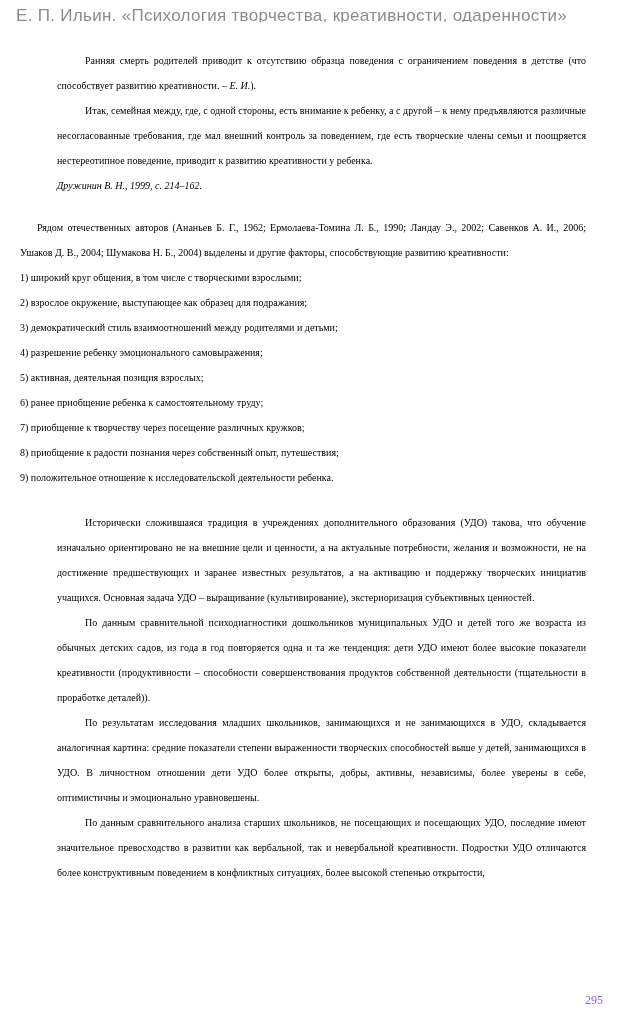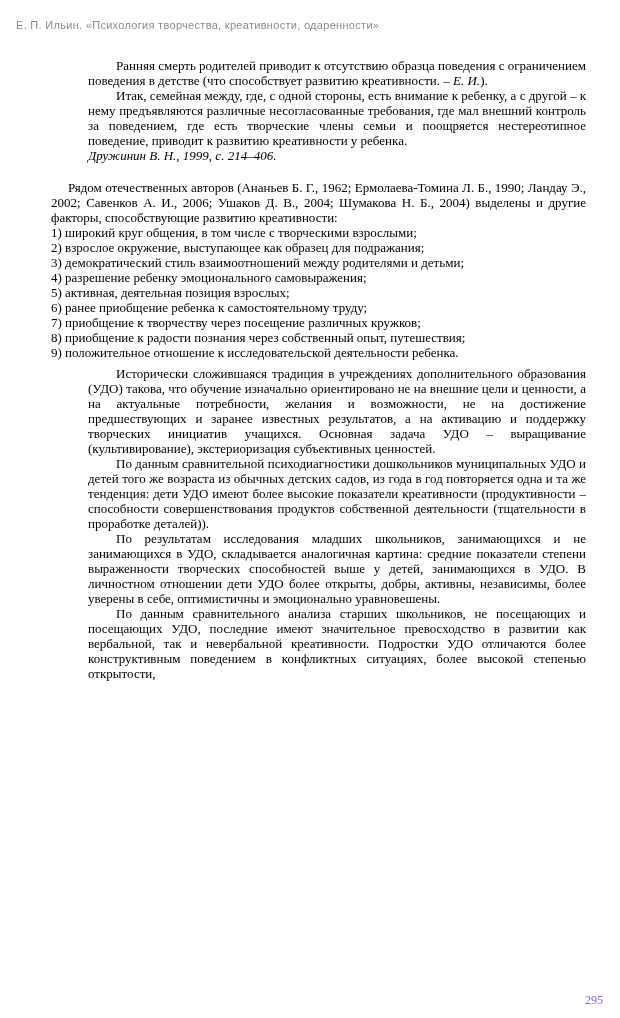--- a/index.html
+++ b/index.html
@@ -8,33 +8,33 @@
     height: 1018px;
     background: #ffffff;
   }
   body {
     position: relative;
     overflow: hidden;
     font-family: "Liberation Serif", serif;
     color: #000000;
   }
   .page-header {
-    padding: 19px 16px 0 16px;
+    padding: 9px 16px 0 16px;
     font-family: "Liberation Sans", sans-serif;
-    font-size: 11px;
+    font-size: 17px;
     line-height: 13px;
     letter-spacing: 0.3px;
     color: #8c8c8c;
     white-space: nowrap;
     overflow: hidden;
   }
   .content {
-    padding: 26px 34px 0 51px;
-    font-size: 13px;
-    line-height: 15px;
+    padding: 26px 34px 0 20px;
+    font-size: 10px;
+    line-height: 25px;
     text-align: justify;
   }
   .quote {
     margin-left: 37px;
   }
   .content p {
     text-indent: 28px;
   }
   .content p.attribution {
     text-indent: 0;
@@ -42,21 +42,21 @@
   }
   .body-para {
     margin-top: 17px;
     text-indent: 17px !important;
   }
   .list .list-item {
     text-indent: 0;
     text-align: left;
   }
   .quote-2 {
-    margin-top: 6px;
+    margin-top: 20px;
   }
   em { font-style: italic; }
   .page-number {
     position: absolute;
     right: 17px;
     bottom: 10px;
     font-family: "Liberation Serif", serif;
     font-size: 12px;
     color: #8b5cf6;
   }
@@ -66,21 +66,21 @@
 
 <div class="page-header">
   <span>Е. П. Ильин.  «Психология творчества, креативности, одаренности»</span>
 </div>
 
 <div class="content">
 
   <section class="quote quote-1">
     <p><span>Ранняя смерть родителей приводит к отсутствию образца поведения с ограничением поведения в детстве (что способствует развитию креативности. – </span><em>Е. И.</em><span>).</span></p>
     <p>Итак, семейная между, где, с одной стороны, есть внимание к ребенку, а с другой – к нему предъявляются различные несогласованные требования, где мал внешний контроль за поведением, где есть творческие члены семьи и поощряется нестереотипное поведение, приводит к развитию креативности у ребенка.</p>
-    <p class="attribution">Дружинин В. Н., 1999, с. 214–406.</p>
+    <p class="attribution">Дружинин В. Н., 1999, с. 214–162.</p>
   </section>
 
   <p class="body-para">Рядом отечественных авторов (Ананьев Б. Г., 1962; Ермолаева-Томина Л. Б., 1990; Ландау Э., 2002; Савенков А. И., 2006; Ушаков Д. В., 2004; Шумакова Н. Б., 2004) выделены и другие факторы, способствующие развитию креативности:</p>
 
   <div class="list">
     <div class="list-item">1) широкий круг общения, в том числе с творческими взрослыми;</div>
     <div class="list-item">2) взрослое окружение, выступающее как образец для подражания;</div>
     <div class="list-item">3) демократический стиль взаимоотношений между родителями и детьми;</div>
     <div class="list-item">4) разрешение ребенку эмоционального самовыражения;</div>
     <div class="list-item">5) активная, деятельная позиция взрослых;</div>

